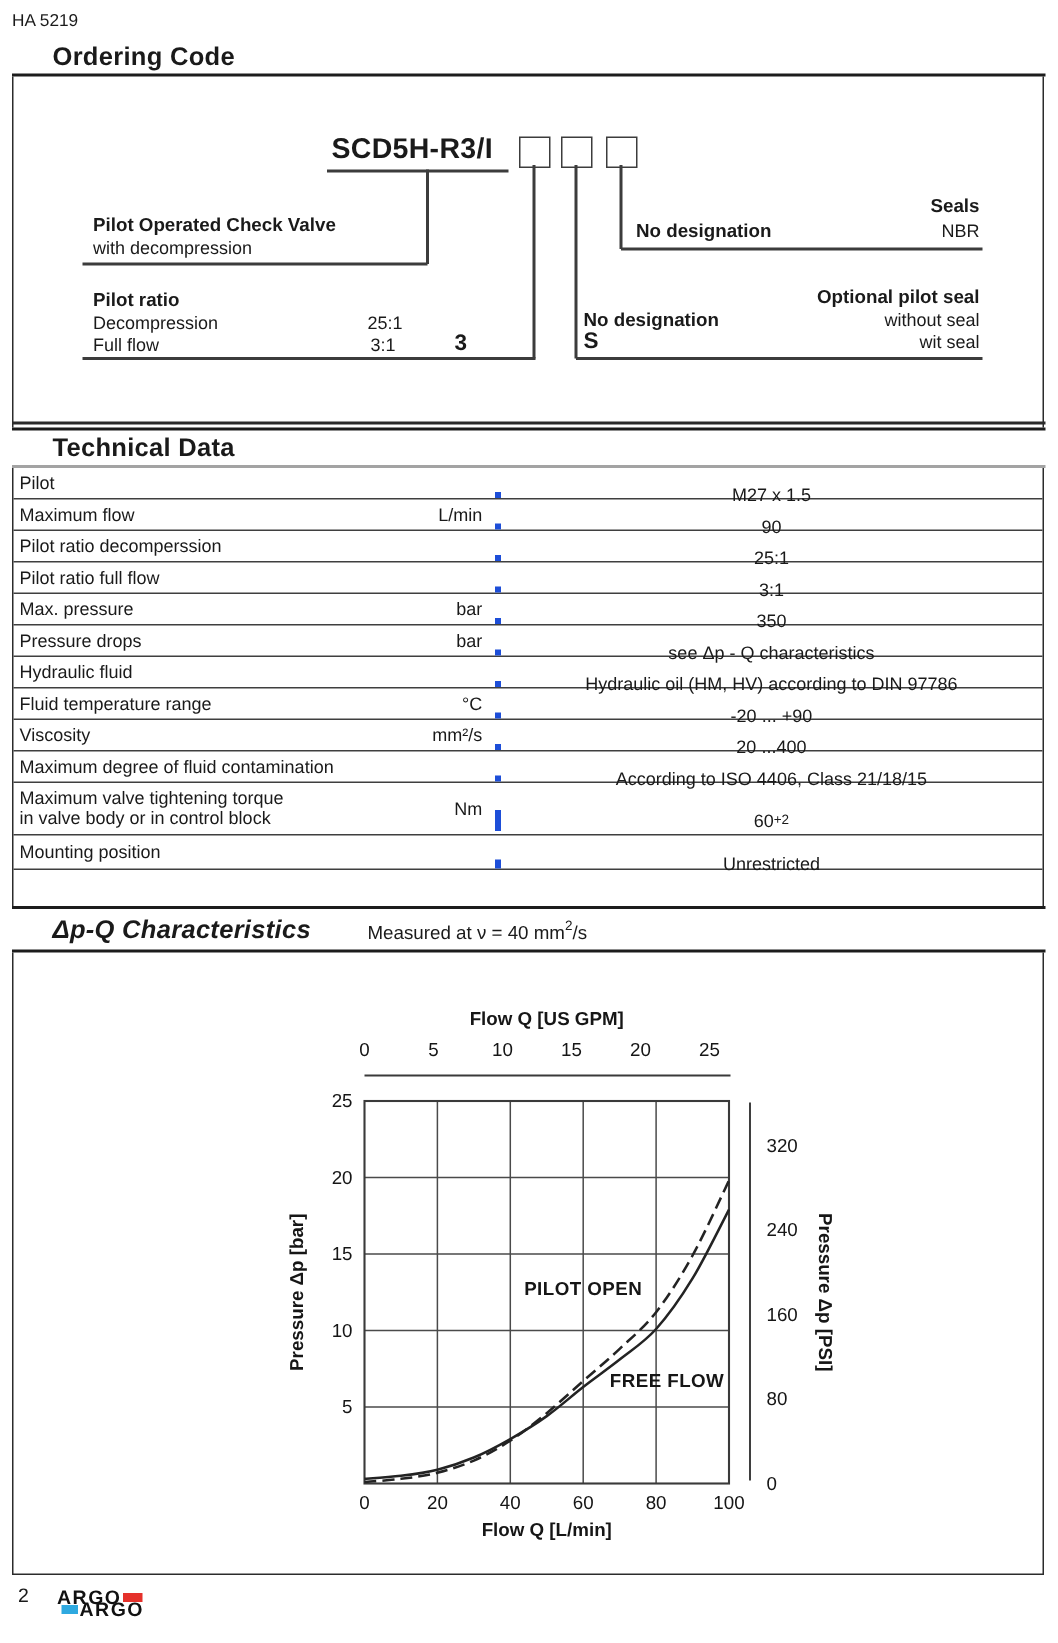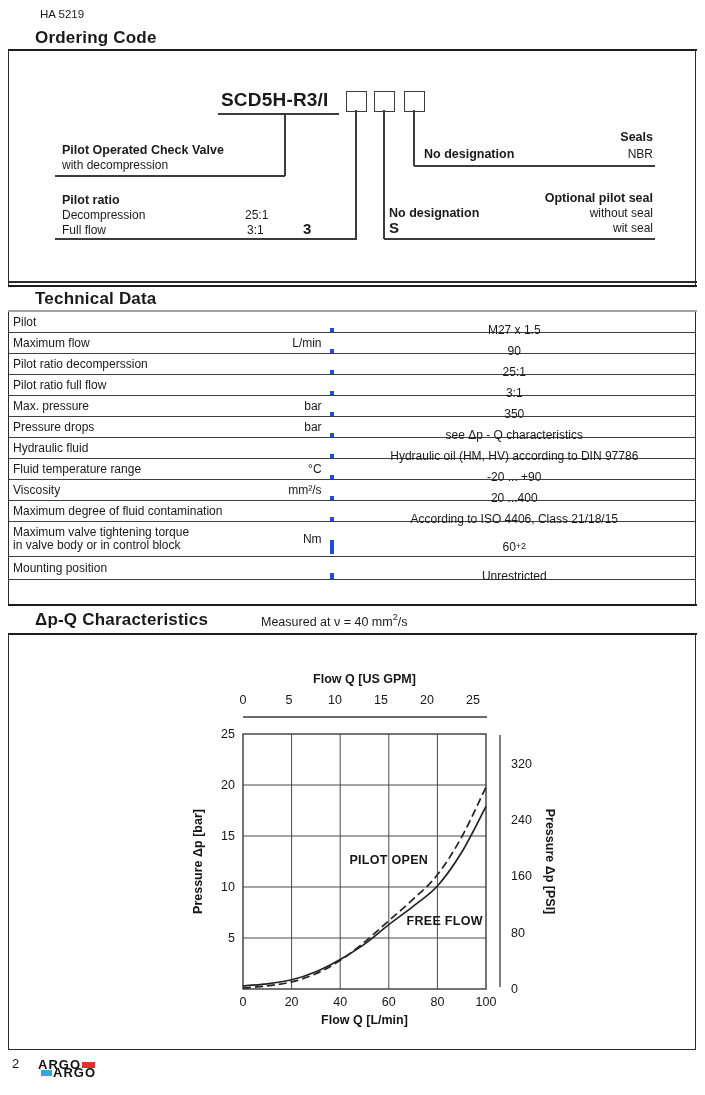--- a/index.html
+++ b/index.html
@@ -37,21 +37,21 @@
   #chart-svg .slabel{font-size:12.5px;font-weight:bold;letter-spacing:.3px;}
   
   .pageno{position:absolute;left:12px;top:1056px;font-size:13px;}
   .logo{position:absolute;left:38px;top:1061px;font-size:13px;font-weight:bold;letter-spacing:1px;line-height:7.5px;color:#111;}
   .logo .row{display:flex;align-items:center;height:8px;}
   .blk{display:inline-block;height:6.5px;}
 </style>
 </head>
 <body>
 
-<div class="abs" style="left:8px;top:8px;font-size:11.5px;margin-left:32px;">HA 5219</div>
+<div class="abs" style="left:8px;top:8px;font-size:11.5px;">HA 5219</div>
 
 <div class="frame"></div>
 
 <div class="band" style="top:24px;height:27px;border-bottom:2px solid #1c1c1c;">
   <div class="band-title" style="line-height:27px;">Ordering Code</div>
 </div>
 
 <div class="main-code" style="left:221px;top:89px;">SCD5H-R3/I</div>
 <div class="code-box" style="left:346px;top:91px;"></div>
 <div class="code-box" style="left:374px;top:91px;"></div>
@@ -180,22 +180,22 @@
   <div class="trow mid">
     <div class="lab">
         <span>Mounting position</span>
         <span class="unit"></span>
       </div>
     <div class="val">Unrestricted</div>
   </div>
 </div>
 
 <div class="band" style="top:604px;height:31px;border-top:2px solid #1c1c1c;border-bottom:2px solid #1c1c1c;">
-  <div class="band-title" style="line-height:27px;display:inline-block;">Δp-Q Characteristics</div>
-  <span class="abs" style="left:237px;top:7px;font-size:12.5px;margin-left:16px;"><span>Measured at ν = 40 mm</span><sup class="sp">2</sup><span>/s</span></span>
+  <div class="band-title" style="line-height:27px;display:inline-block;font-style:italic;">Δp-Q Characteristics</div>
+  <span class="abs" style="left:237px;top:7px;font-size:12.5px;"><span>Measured at ν = 40 mm</span><sup class="sp">2</sup><span>/s</span></span>
 </div>
 
 <svg id="chart-svg" width="430" height="400" viewBox="0 0 430 400">
     <line x1="146.6" y1="92" x2="146.6" y2="347" stroke="#4a4a4a" stroke-width="1"></line>
     <line x1="195.2" y1="92" x2="195.2" y2="347" stroke="#4a4a4a" stroke-width="1"></line>
     <line x1="243.79999999999998" y1="92" x2="243.79999999999998" y2="347" stroke="#4a4a4a" stroke-width="1"></line>
     <line x1="292.4" y1="92" x2="292.4" y2="347" stroke="#4a4a4a" stroke-width="1"></line>
     <line x1="98" y1="143" x2="341" y2="143" stroke="#4a4a4a" stroke-width="1"></line>
     <line x1="98" y1="194" x2="341" y2="194" stroke="#4a4a4a" stroke-width="1"></line>
     <line x1="98" y1="245" x2="341" y2="245" stroke="#4a4a4a" stroke-width="1"></line>

